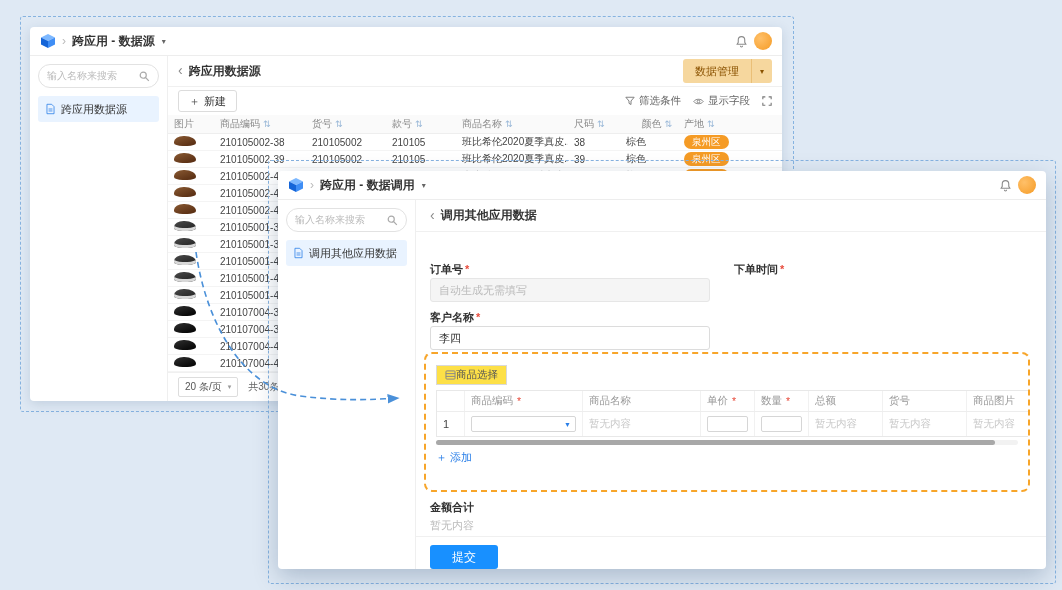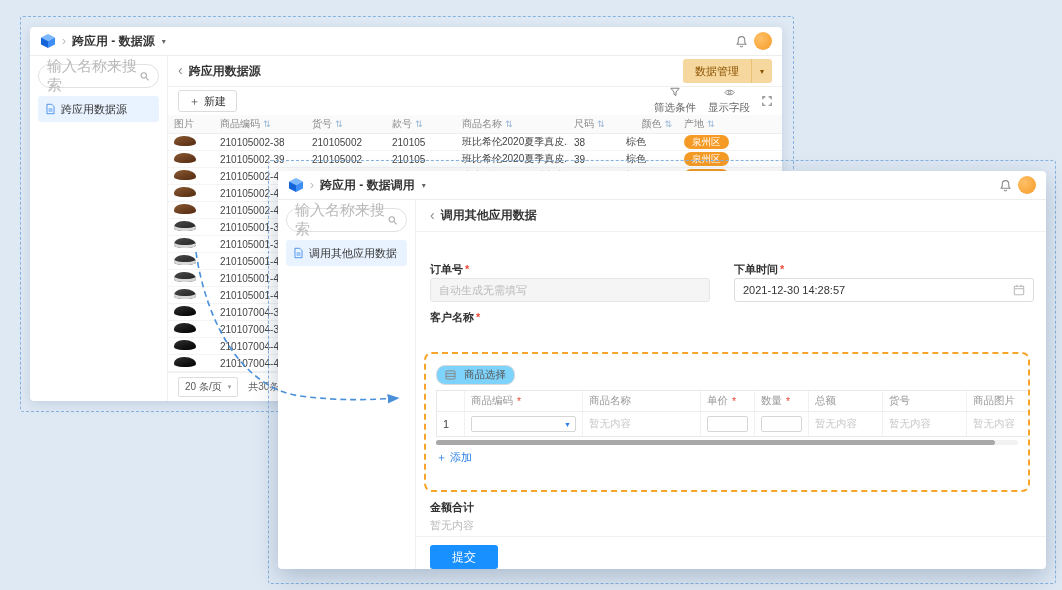--- a/index.html
+++ b/index.html
@@ -21,35 +21,35 @@
   .win-header{height:28px;display:flex;align-items:center;gap:6px;padding:0 10px;border-bottom:1px solid #ededed;}
   .crumb-sep{color:#bbb;font-size:12px;}
   .win-title{font-size:12px;font-weight:bold;color:#333;}
   .title-caret{font-size:8px;color:#666;margin-left:1px;}
   .avatar{width:18px;height:18px;border-radius:50%;background:radial-gradient(circle at 35% 35%,#ffc069,#f59b25);}
   .icon-btn{display:flex;align-items:center;}
   
   .win-body{display:flex;height:calc(100% - 29px);}
   .sidebar{width:138px;min-width:138px;border-right:1px solid #efefef;padding:8px;box-sizing:border-box;}
   .search-pill{height:24px;border:1px solid #e2e2e2;border-radius:12px;display:flex;align-items:center;justify-content:space-between;padding:0 8px;box-sizing:border-box;}
-  .search-pill .ph{color:#bbb;font-size:15px;}
+  .search-pill .ph{color:#bbb;font-size:10px;}
   .side-item{margin-top:8px;height:26px;background:#e9f3ff;border-radius:3px;display:flex;align-items:center;gap:5px;padding:0 7px;font-size:11px;color:#333;}
   
   .main1{flex:1;display:flex;flex-direction:column;min-width:0;}
   .page-title-row{height:30px;display:flex;align-items:center;gap:6px;padding:0 10px;border-bottom:1px solid #f0f0f0;}
   .back{font-size:14px;color:#888;line-height:1;margin-top:-2px;}
   .pt{font-size:12px;font-weight:bold;color:#333;}
   .dm-btn{display:flex;height:24px;border-radius:3px;overflow:hidden;font-size:11px;color:#8a5200;}
   .dm-main{background:#f6d79e;padding:0 12px;display:flex;align-items:center;}
   .dm-caret{background:#f6d79e;border-left:1px solid #eabf77;width:20px;display:flex;align-items:center;justify-content:center;font-size:8px;color:#8a5200;}
   .toolbar{height:28px;display:flex;align-items:center;gap:8px;padding:0 10px;}
   .new-btn{height:22px;border:1px solid #dcdcdc;border-radius:3px;padding:0 10px;display:flex;align-items:center;gap:4px;font-size:11px;color:#333;background:#fff;box-sizing:border-box;}
   .new-btn .plus{font-size:11px;color:#555;}
   .toolbar-right{margin-left:auto;display:flex;align-items:center;gap:12px;color:#666;font-size:10.5px;}
-  .tool{display:flex;align-items:center;gap:4px;flex-direction:column;}
+  .tool{display:flex;align-items:center;gap:4px;}
   .tbl{flex:1;overflow:hidden;font-size:10px;}
   .tbl-header{display:flex;height:18px;align-items:center;background:#fafafa;color:#8a8a8a;border-bottom:1px solid #eee;}
   .th{display:flex;align-items:center;gap:3px;padding:0 6px;box-sizing:border-box;overflow:hidden;white-space:nowrap;}
   .sort{color:#9ab8d8;font-size:9px;}
   .trow{display:flex;height:16px;align-items:center;border-bottom:1px solid #f4f4f4;color:#444;}
   .cell{padding:0 6px;box-sizing:border-box;white-space:nowrap;overflow:hidden;}
   .shoe{display:inline-block;width:22px;height:10px;border-radius:50% 60% 45% 45% / 70% 80% 35% 35%;}
   .shoe-a{background:linear-gradient(160deg,#8a5a33,#53290f);}
   .shoe-b{background:linear-gradient(160deg,#4a4a4a,#1f1f1f);box-shadow:inset 0 -3px 0 #d8d8d8;}
   .shoe-c{background:linear-gradient(160deg,#303030,#000);}
@@ -72,21 +72,21 @@
   #lab-order{left:14px;top:62px;}
   #lab-time{left:318px;top:62px;}
   #inp-order{left:14px;top:78px;width:280px;}
   #inp-time{left:318px;top:78px;width:300px;justify-content:space-between;}
   #lab-cust{left:14px;top:110px;}
   #inp-cust{left:14px;top:126px;width:280px;}
   #detail-box{left:8px;top:152px;width:606px;height:140px;border:2px dashed #f7a52a;border-radius:8px;padding:6px 10px;box-sizing:border-box;overflow:hidden;}
   .d-title{font-size:11.5px;font-weight:bold;color:#333;}
   .d-hint{font-size:10.5px;color:#888;margin-top:3px;}
   .d-hint .b{color:#333;}
-  .select-btn{margin-top:5px;height:20px;border:1px solid #d9d9d9;border-radius:9px;display:inline-flex;align-items:center;gap:8px;padding:0 8px;font-size:10.5px;color:#555;background:#7dd3fc;box-sizing:border-box;}
+  .select-btn{margin-top:5px;height:20px;border:1px solid #d9d9d9;border-radius:0;display:inline-flex;align-items:center;gap:0;padding:0 8px;font-size:10.5px;color:#555;background:#fde047;box-sizing:border-box;}
   .subtable{margin-top:5px;width:610px;border:1px solid #e8e8e8;box-sizing:border-box;}
   .sub-header,.sub-rowline{display:flex;align-items:center;}
   .sub-header{height:20px;border-bottom:1px solid #ededed;color:#999;font-size:10.5px;}
   .sub-rowline{height:24px;color:#444;}
   .sub-th,.sub-td{padding:0 6px;box-sizing:border-box;border-right:1px solid #f1f1f1;height:100%;display:flex;align-items:center;overflow:hidden;white-space:nowrap;gap:2px;}
   .combo{flex:1;height:16px;border:1px solid #d6d6d6;border-radius:2px;display:flex;align-items:center;justify-content:flex-end;padding:0 4px;box-sizing:border-box;background:#fff;}
   .combo .ccaret{font-size:7px;color:#2a7fe8;}
   .mini-input{width:44px;height:16px;border:1px solid #d6d6d6;border-radius:2px;background:#fff;box-sizing:border-box;}
   .empty-ph{color:#c8c8c8;font-size:10.5px;}
   .hscroll{margin-top:3px;width:582px;height:5px;border-radius:3px;background:#f2f2f2;}
@@ -413,32 +413,26 @@
 
       <div id="lab-order" class="abs f-label">
         <span>订单号</span><span class="star">*</span>
       </div>
       <div id="lab-time" class="abs f-label">
         <span>下单时间</span><span class="star">*</span>
       </div>
       <div id="inp-order" class="abs input disabled">
         <span>自动生成无需填写</span>
       </div>
-      <div id="inp-time" class="abs input">
-        <span class="val">2021-12-30 14:28:57</span>
-        <svg width="12" height="12" viewBox="0 0 14 14">
-            <rect x="1.5" y="2.5" width="11" height="10" rx="1" fill="none" stroke="#b9b9b9" stroke-width="1.2"></rect>
-            <line x1="1.5" y1="5.5" x2="12.5" y2="5.5" stroke="#b9b9b9" stroke-width="1.2"></line>
-            <line x1="4.5" y1="1" x2="4.5" y2="3.5" stroke="#b9b9b9" stroke-width="1.2"></line>
-            <line x1="9.5" y1="1" x2="9.5" y2="3.5" stroke="#b9b9b9" stroke-width="1.2"></line>
-          </svg>
-      </div>
 
       <div id="lab-cust" class="abs f-label">
         <span>客户名称</span><span class="star">*</span>
+      </div>
+      <div id="inp-cust" class="abs input">
+        <span class="val">李四</span>
       </div>
 
       <div id="detail-box" class="abs">
         <div class="select-btn">
           <svg width="11" height="10" viewBox="0 0 12 11">
               <rect x="1" y="1" width="10" height="9" rx="1" fill="none" stroke="#888" stroke-width="1.1"></rect>
               <line x1="1" y1="4" x2="11" y2="4" stroke="#888" stroke-width="1.1"></line>
               <line x1="1" y1="7" x2="11" y2="7" stroke="#888" stroke-width="1.1"></line>
             </svg>
           <span>商品选择</span>

